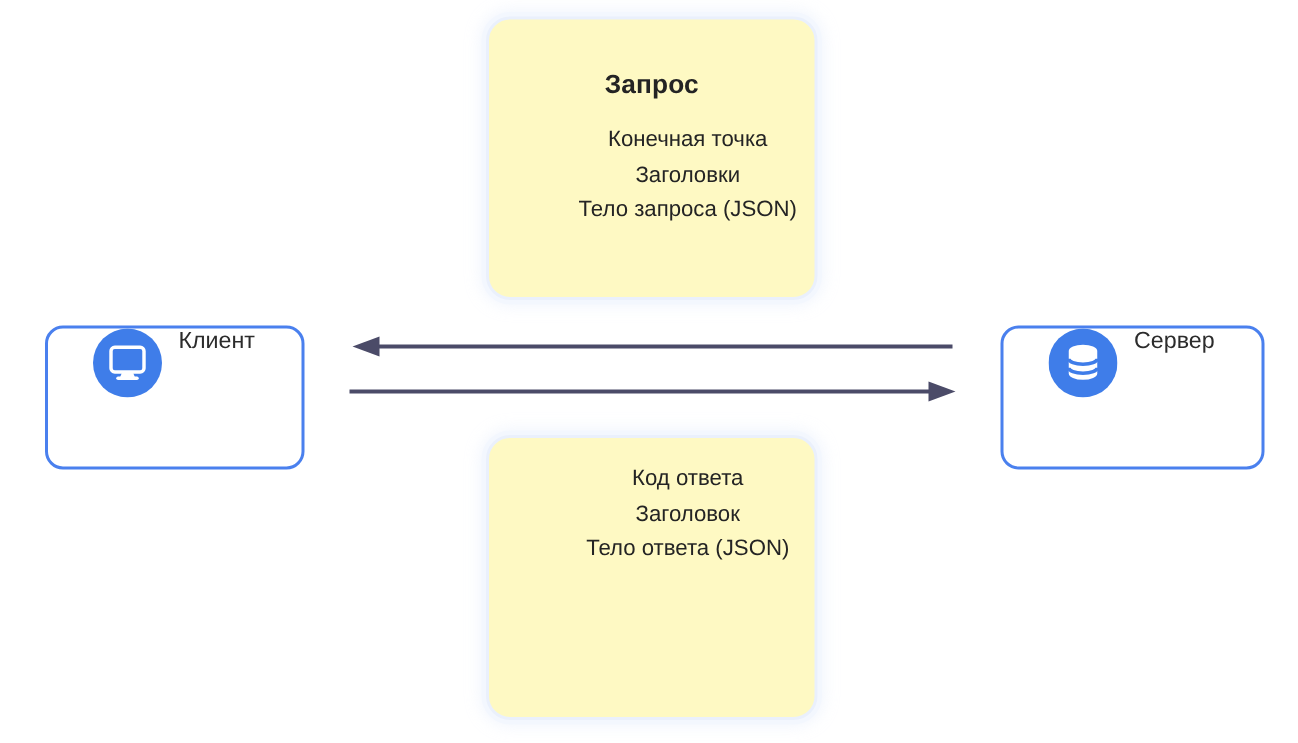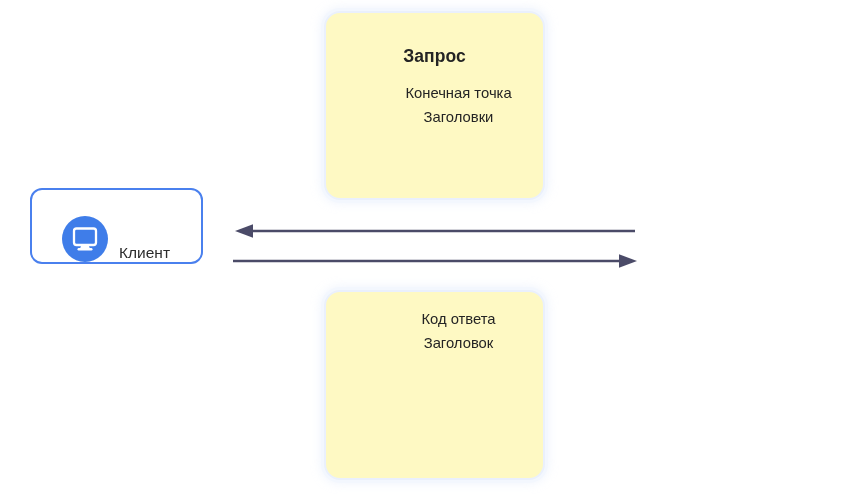--- a/index.html
+++ b/index.html
@@ -40,28 +40,28 @@
   .card-items { margin-top: 16px; padding-left: 48px; }
   .card-item {
     font-size: 14.8px;
     line-height: 23.7px;
     color: var(--text-primary, #242424);
   }
 
   
   .node {
     position: absolute;
-    top: 188px;
-    height: 76px;
+    top: 217px;
+    height: 96px;
     box-sizing: border-box;
     background: #ffffff;
     border: 2px solid var(--node-border, #4a80ee);
     border-radius: 12px;
     display: flex;
-    align-items: flex-end;
+    align-items: flex-start;
   }
   .node.client { left: 30px;  width: 173px; }
   .node.server { left: 667px; width: 176px; }
   .node-icon {
     margin-left: 30px;
     width: 46px;
     height: 46px;
     flex: 0 0 auto;
   }
   .node-label {
@@ -83,20 +83,21 @@
 </head>
 <body>
 
 <div class="canvas">
 
   <div class="card request">
     <div class="card-title">Запрос</div>
     <div class="card-items">
       <div class="card-item">Конечная точка</div>
       <div class="card-item">Заголовки</div>
+      <div class="card-item">Тело запроса (JSON)</div>
     </div>
   </div>
 
   <svg class="arrows-layer" width="865" height="495" viewBox="0 0 865 495">
     <g>
       <line x1="635" y1="231" x2="251" y2="231" stroke="var(--arrow, #4b4b68)" stroke-width="2.6"></line>
       <polygon points="235,231 253,224.3 253,237.7" fill="var(--arrow, #4b4b68)"></polygon>
     </g>
     <g>
       <line x1="233" y1="261" x2="621" y2="261" stroke="var(--arrow, #4b4b68)" stroke-width="2.6"></line>
@@ -107,21 +108,31 @@
   <div class="node client">
     <svg class="node-icon" viewBox="-23 -23 46 46">
       <circle cx="0" cy="0" r="23" fill="var(--icon-circle, #3f7de9)"></circle>
       <rect x="-11" y="-10.5" width="22" height="16.5" rx="2.5" fill="none" stroke="#ffffff" stroke-width="2.3"></rect>
       <path d="M -3.5 5.8 L 3.5 5.8 L 5.2 10.2 L -5.2 10.2 Z" fill="#ffffff"></path>
       <rect x="-7.5" y="9" width="15" height="2.4" rx="1.2" fill="#ffffff"></rect>
     </svg>
     <span class="node-label">Клиент</span>
   </div>
 
+  <div class="node server">
+    <svg class="node-icon" viewBox="-23 -23 46 46">
+      <circle cx="0" cy="0" r="23" fill="var(--icon-circle, #3f7de9)"></circle>
+      <path d="M -9.5 -8 A 9.5 4.2 0 0 1 9.5 -8 L 9.5 7 A 9.5 4.2 0 0 1 -9.5 7 Z" fill="#ffffff"></path>
+      <path d="M -9.5 -2.8 A 9.5 3.6 0 0 0 9.5 -2.8" fill="none" stroke="var(--icon-circle, #3f7de9)" stroke-width="2.4"></path>
+      <path d="M -9.5 3.2 A 9.5 3.6 0 0 0 9.5 3.2" fill="none" stroke="var(--icon-circle, #3f7de9)" stroke-width="2.4"></path>
+    </svg>
+    <span class="node-label">Сервер</span>
+  </div>
 
   <div class="card response">
     <div class="card-items">
       <div class="card-item">Код ответа</div>
       <div class="card-item">Заголовок</div>
+      <div class="card-item">Тело ответа (JSON)</div>
     </div>
   </div>
 
 </div>
 
 </body></html>

